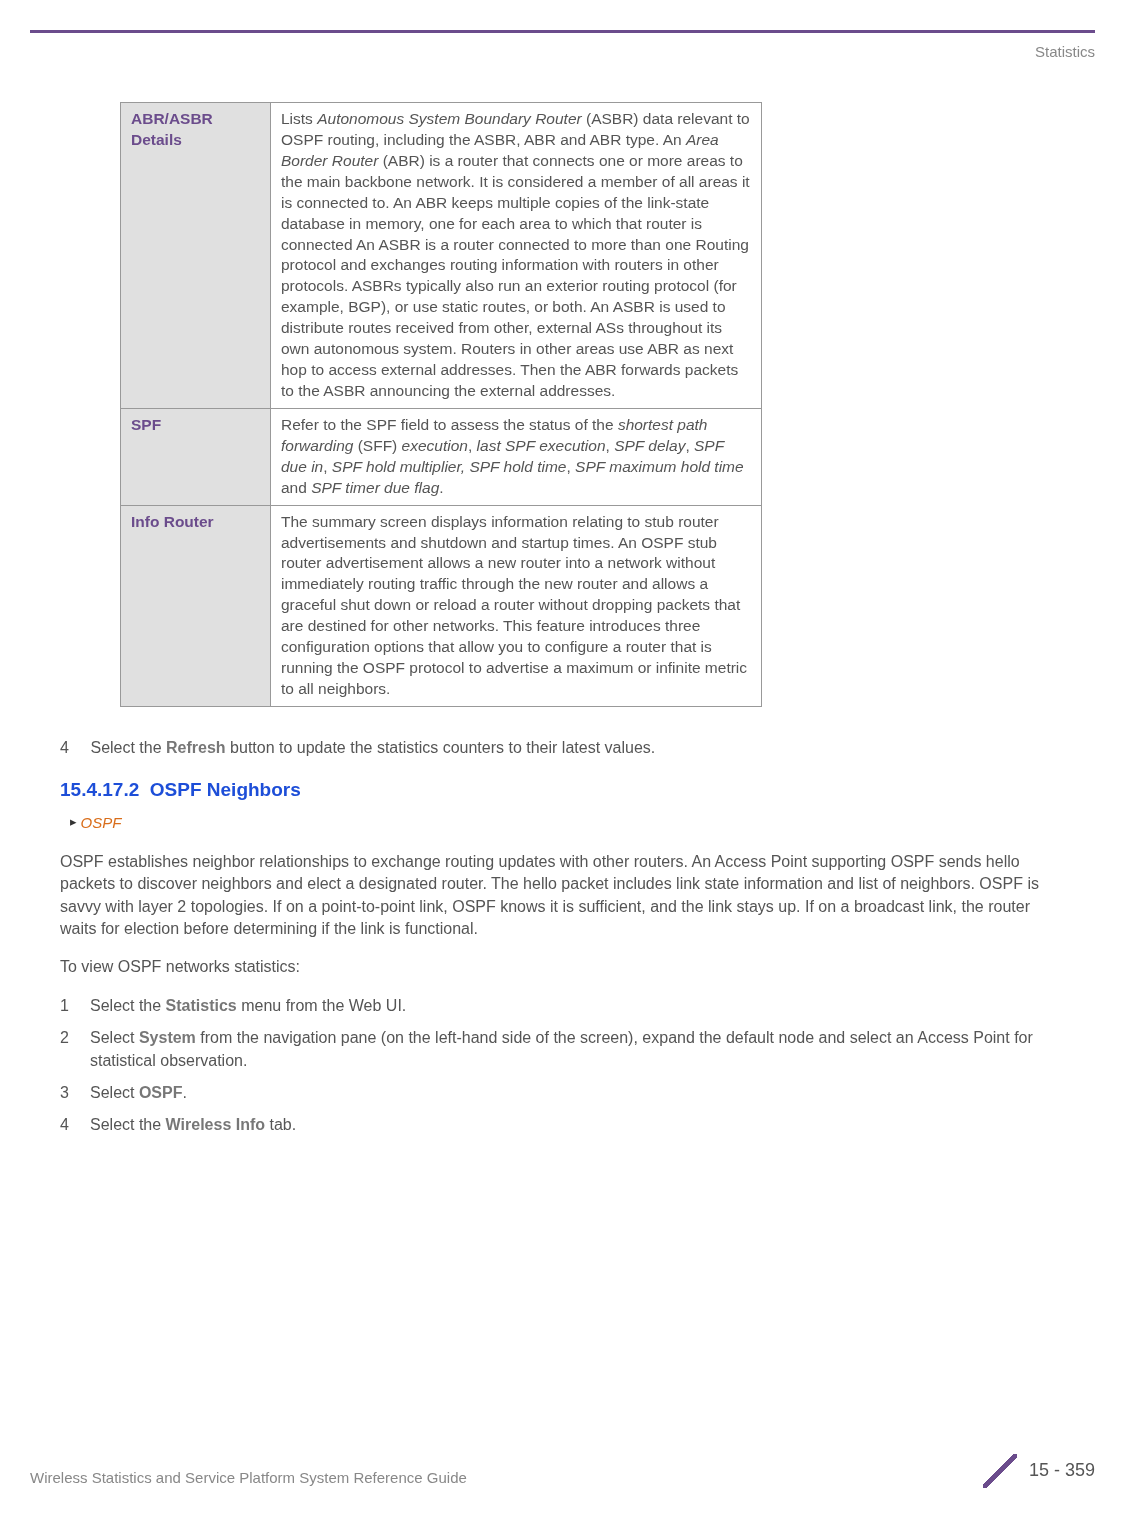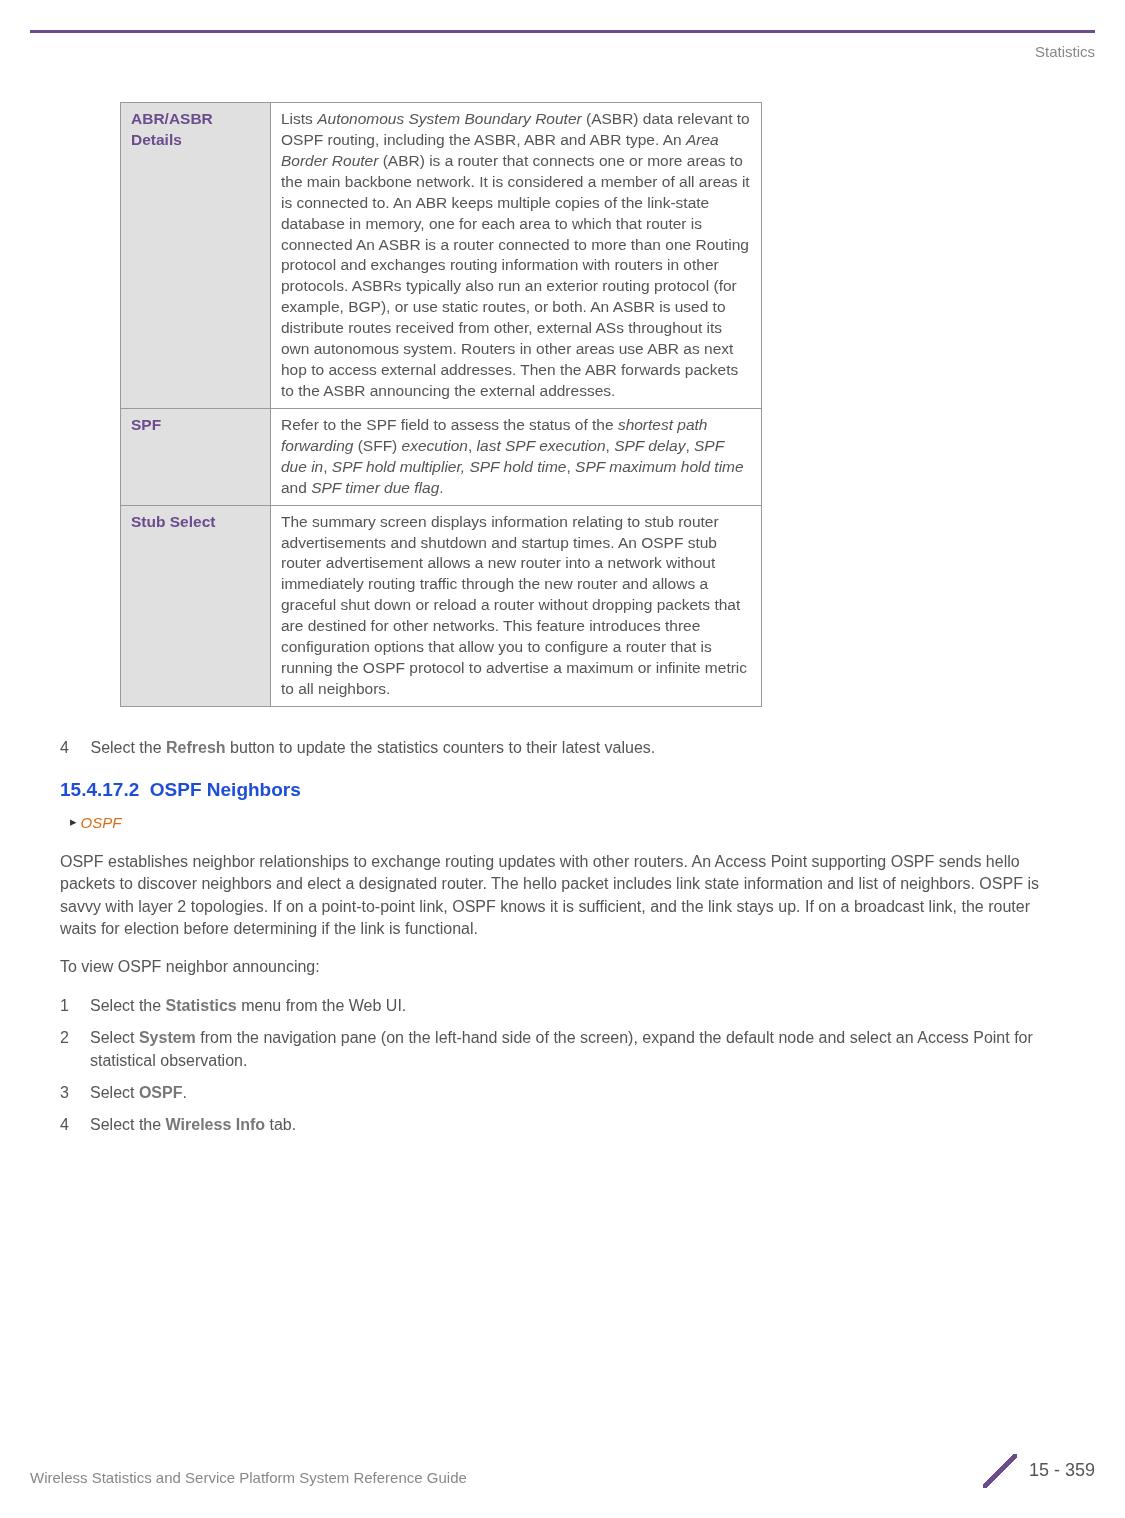--- a/index.html
+++ b/index.html
@@ -146,40 +146,40 @@
     <tbody id="def-rows">
         <tr>
           <td class="label">ABR/ASBR Details</td>
           <td class="desc"><span>Lists </span><span class="italic">Autonomous System Boundary Router</span><span> (ASBR) data relevant to OSPF routing, including the ASBR, ABR and ABR type. An </span><span class="italic">Area Border Router</span><span> (ABR) is a router that connects one or more areas to the main backbone network. It is considered a member of all areas it is connected to. An ABR keeps multiple copies of the link-state database in memory, one for each area to which that router is connected An ASBR is a router connected to more than one Routing protocol and exchanges routing information with routers in other protocols. ASBRs typically also run an exterior routing protocol (for example, BGP), or use static routes, or both. An ASBR is used to distribute routes received from other, external ASs throughout its own autonomous system. Routers in other areas use ABR as next hop to access external addresses. Then the ABR forwards packets to the ASBR announcing the external addresses.</span></td>
         </tr>
         <tr>
           <td class="label">SPF</td>
           <td class="desc"><span>Refer to the SPF field to assess the status of the </span><span class="italic">shortest path forwarding</span><span> (SFF) </span><span class="italic">execution</span><span>, </span><span class="italic">last SPF execution</span><span>, </span><span class="italic">SPF delay</span><span>, </span><span class="italic">SPF due in</span><span>, </span><span class="italic">SPF hold multiplier, SPF hold time</span><span>, </span><span class="italic">SPF maximum hold time</span><span> and </span><span class="italic">SPF timer due flag</span><span>.</span></td>
         </tr>
         <tr>
-          <td class="label">Stub Select</td>
+          <td class="label">Info Router</td>
           <td class="desc"><span>The summary screen displays information relating to stub router advertisements and shutdown and startup times. An OSPF stub router advertisement allows a new router into a network without immediately routing traffic through the new router and allows a graceful shut down or reload a router without dropping packets that are destined for other networks. This feature introduces three configuration options that allow you to configure a router that is running the OSPF protocol to advertise a maximum or infinite metric to all neighbors.</span></td>
         </tr>
       </tbody>
   </table>
 
   <div class="step-text">
     <span class="step-num">4</span>
     <span>Select the </span><span class="bold-term">Refresh</span><span> button to update the statistics counters to their latest values.</span>
   </div>
 
   <div class="section-heading">
     <span>15.4.17.2</span>&nbsp;&nbsp;<span>OSPF Neighbors</span>
   </div>
   <div class="breadcrumb-link">
     <span>OSPF</span>
   </div>
 
   <div class="para">OSPF establishes neighbor relationships to exchange routing updates with other routers. An Access Point supporting OSPF sends hello packets to discover neighbors and elect a designated router. The hello packet includes link state information and list of neighbors. OSPF is savvy with layer 2 topologies. If on a point-to-point link, OSPF knows it is sufficient, and the link stays up. If on a broadcast link, the router waits for election before determining if the link is functional.</div>
-  <div class="para">To view OSPF neighbor announcing:</div>
+  <div class="para">To view OSPF networks statistics:</div>
 
   <div id="steps-container">
       <div class="ol-step">
         <div class="ol-num">1</div>
         <div class="ol-body"><span>Select the </span><span class="bold-term">Statistics</span><span> menu from the Web UI.</span></div>
       </div>
       <div class="ol-step">
         <div class="ol-num">2</div>
         <div class="ol-body"><span>Select </span><span class="bold-term">System</span><span> from the navigation pane (on the left-hand side of the screen), expand the default node and select an Access Point for statistical observation.</span></div>
       </div>

